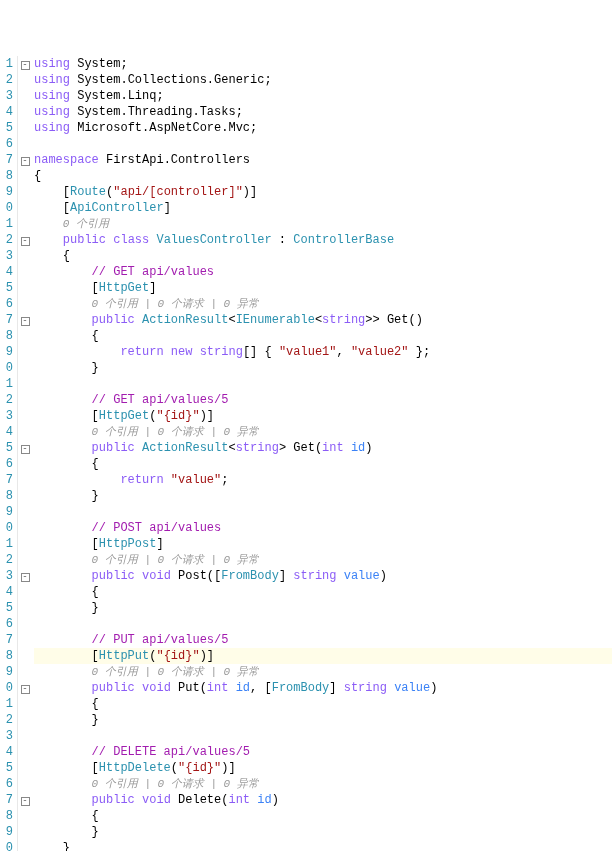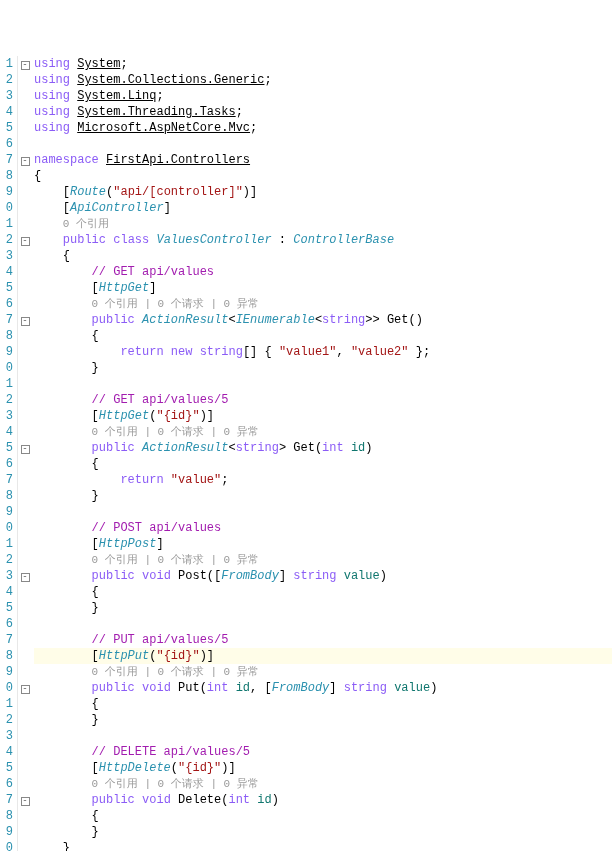--- a/index.html
+++ b/index.html
@@ -48,26 +48,26 @@
 .code {
   flex: 1;
   padding-left: 2px;
 }
 .code-line {
   height: 16px;
   line-height: 16px;
 }
 .hl { background: #fffde8; }
 .kw { color: #8b5cf6; }
-.cls { color: #2b91af; font-style: italic; }
+.cls { color: #2b91af; }
 .str { color: #a31515; }
 .cmt { color: #a21caf; }
-.codelens { color: #999; font-size: 11px; }
-.id { color: #000; text-decoration: underline; }
-.param { color: #0f766e; }
+.codelens { color: #999; font-size: 11px; font-style: italic; }
+.id { color: #000; }
+.param { color: #3b82f6; }
 </style>
 </head>
 <body>
 
 
 
 <div class="editor">
   <div class="gutter" id="gutter"><div class="gutter-line">1</div><div class="gutter-line">2</div><div class="gutter-line">3</div><div class="gutter-line">4</div><div class="gutter-line">5</div><div class="gutter-line">6</div><div class="gutter-line">7</div><div class="gutter-line">8</div><div class="gutter-line">9</div><div class="gutter-line">0</div><div class="gutter-line">1</div><div class="gutter-line">2</div><div class="gutter-line">3</div><div class="gutter-line">4</div><div class="gutter-line">5</div><div class="gutter-line">6</div><div class="gutter-line">7</div><div class="gutter-line">8</div><div class="gutter-line">9</div><div class="gutter-line">0</div><div class="gutter-line">1</div><div class="gutter-line">2</div><div class="gutter-line">3</div><div class="gutter-line">4</div><div class="gutter-line">5</div><div class="gutter-line">6</div><div class="gutter-line">7</div><div class="gutter-line">8</div><div class="gutter-line">9</div><div class="gutter-line">0</div><div class="gutter-line">1</div><div class="gutter-line">2</div><div class="gutter-line">3</div><div class="gutter-line">4</div><div class="gutter-line">5</div><div class="gutter-line">6</div><div class="gutter-line">7</div><div class="gutter-line">8</div><div class="gutter-line">9</div><div class="gutter-line">0</div><div class="gutter-line">1</div><div class="gutter-line">2</div><div class="gutter-line">3</div><div class="gutter-line">4</div><div class="gutter-line">5</div><div class="gutter-line">6</div><div class="gutter-line">7</div><div class="gutter-line">8</div><div class="gutter-line">9</div><div class="gutter-line">0</div></div>
   <div class="fold-col" id="foldcol"><div class="fold-line"><span class="fold-box">-</span></div><div class="fold-line"></div><div class="fold-line"></div><div class="fold-line"></div><div class="fold-line"></div><div class="fold-line"></div><div class="fold-line"><span class="fold-box">-</span></div><div class="fold-line"></div><div class="fold-line"></div><div class="fold-line"></div><div class="fold-line"></div><div class="fold-line"><span class="fold-box">-</span></div><div class="fold-line"></div><div class="fold-line"></div><div class="fold-line"></div><div class="fold-line"></div><div class="fold-line"><span class="fold-box">-</span></div><div class="fold-line"></div><div class="fold-line"></div><div class="fold-line"></div><div class="fold-line"></div><div class="fold-line"></div><div class="fold-line"></div><div class="fold-line"></div><div class="fold-line"><span class="fold-box">-</span></div><div class="fold-line"></div><div class="fold-line"></div><div class="fold-line"></div><div class="fold-line"></div><div class="fold-line"></div><div class="fold-line"></div><div class="fold-line"></div><div class="fold-line"><span class="fold-box">-</span></div><div class="fold-line"></div><div class="fold-line"></div><div class="fold-line"></div><div class="fold-line"></div><div class="fold-line"></div><div class="fold-line"></div><div class="fold-line"><span class="fold-box">-</span></div><div class="fold-line"></div><div class="fold-line"></div><div class="fold-line"></div><div class="fold-line"></div><div class="fold-line"></div><div class="fold-line"></div><div class="fold-line"><span class="fold-box">-</span></div><div class="fold-line"></div><div class="fold-line"></div><div class="fold-line"></div></div>
   <div class="code" id="codearea"><div class="code-line"><span class="kw">using</span> <span class="id">System</span>;</div><div class="code-line"><span class="kw">using</span> <span class="id">System.Collections.Generic</span>;</div><div class="code-line"><span class="kw">using</span> <span class="id">System.Linq</span>;</div><div class="code-line"><span class="kw">using</span> <span class="id">System.Threading.Tasks</span>;</div><div class="code-line"><span class="kw">using</span> <span class="id">Microsoft.AspNetCore.Mvc</span>;</div><div class="code-line"></div><div class="code-line"><span class="kw">namespace</span> <span class="id">FirstApi.Controllers</span></div><div class="code-line">{</div><div class="code-line">    [<span class="cls">Route</span>(<span class="str">"api/[controller]"</span>)]</div><div class="code-line">    [<span class="cls">ApiController</span>]</div><div class="code-line">    <span class="codelens">0 个引用</span></div><div class="code-line">    <span class="kw">public</span> <span class="kw">class</span> <span class="cls">ValuesController</span> : <span class="cls">ControllerBase</span></div><div class="code-line">    {</div><div class="code-line">        <span class="cmt">// GET api/values</span></div><div class="code-line">        [<span class="cls">HttpGet</span>]</div><div class="code-line">        <span class="codelens">0 个引用 | 0 个请求 | 0 异常</span></div><div class="code-line">        <span class="kw">public</span> <span class="cls">ActionResult</span>&lt;<span class="cls">IEnumerable</span>&lt;<span class="kw">string</span>&gt;&gt; Get()</div><div class="code-line">        {</div><div class="code-line">            <span class="kw">return</span> <span class="kw">new</span> <span class="kw">string</span>[] { <span class="str">"value1"</span>, <span class="str">"value2"</span> };</div><div class="code-line">        }</div><div class="code-line"></div><div class="code-line">        <span class="cmt">// GET api/values/5</span></div><div class="code-line">        [<span class="cls">HttpGet</span>(<span class="str">"{id}"</span>)]</div><div class="code-line">        <span class="codelens">0 个引用 | 0 个请求 | 0 异常</span></div><div class="code-line">        <span class="kw">public</span> <span class="cls">ActionResult</span>&lt;<span class="kw">string</span>&gt; Get(<span class="kw">int</span> <span class="param">id</span>)</div><div class="code-line">        {</div><div class="code-line">            <span class="kw">return</span> <span class="str">"value"</span>;</div><div class="code-line">        }</div><div class="code-line"></div><div class="code-line">        <span class="cmt">// POST api/values</span></div><div class="code-line">        [<span class="cls">HttpPost</span>]</div><div class="code-line">        <span class="codelens">0 个引用 | 0 个请求 | 0 异常</span></div><div class="code-line">        <span class="kw">public</span> <span class="kw">void</span> Post([<span class="cls">FromBody</span>] <span class="kw">string</span> <span class="param">value</span>)</div><div class="code-line">        {</div><div class="code-line">        }</div><div class="code-line"></div><div class="code-line">        <span class="cmt">// PUT api/values/5</span></div><div class="code-line hl">        [<span class="cls">HttpPut</span>(<span class="str">"{id}"</span>)]</div><div class="code-line">        <span class="codelens">0 个引用 | 0 个请求 | 0 异常</span></div><div class="code-line">        <span class="kw">public</span> <span class="kw">void</span> Put(<span class="kw">int</span> <span class="param">id</span>, [<span class="cls">FromBody</span>] <span class="kw">string</span> <span class="param">value</span>)</div><div class="code-line">        {</div><div class="code-line">        }</div><div class="code-line"></div><div class="code-line">        <span class="cmt">// DELETE api/values/5</span></div><div class="code-line">        [<span class="cls">HttpDelete</span>(<span class="str">"{id}"</span>)]</div><div class="code-line">        <span class="codelens">0 个引用 | 0 个请求 | 0 异常</span></div><div class="code-line">        <span class="kw">public</span> <span class="kw">void</span> Delete(<span class="kw">int</span> <span class="param">id</span>)</div><div class="code-line">        {</div><div class="code-line">        }</div><div class="code-line">    }</div></div>

